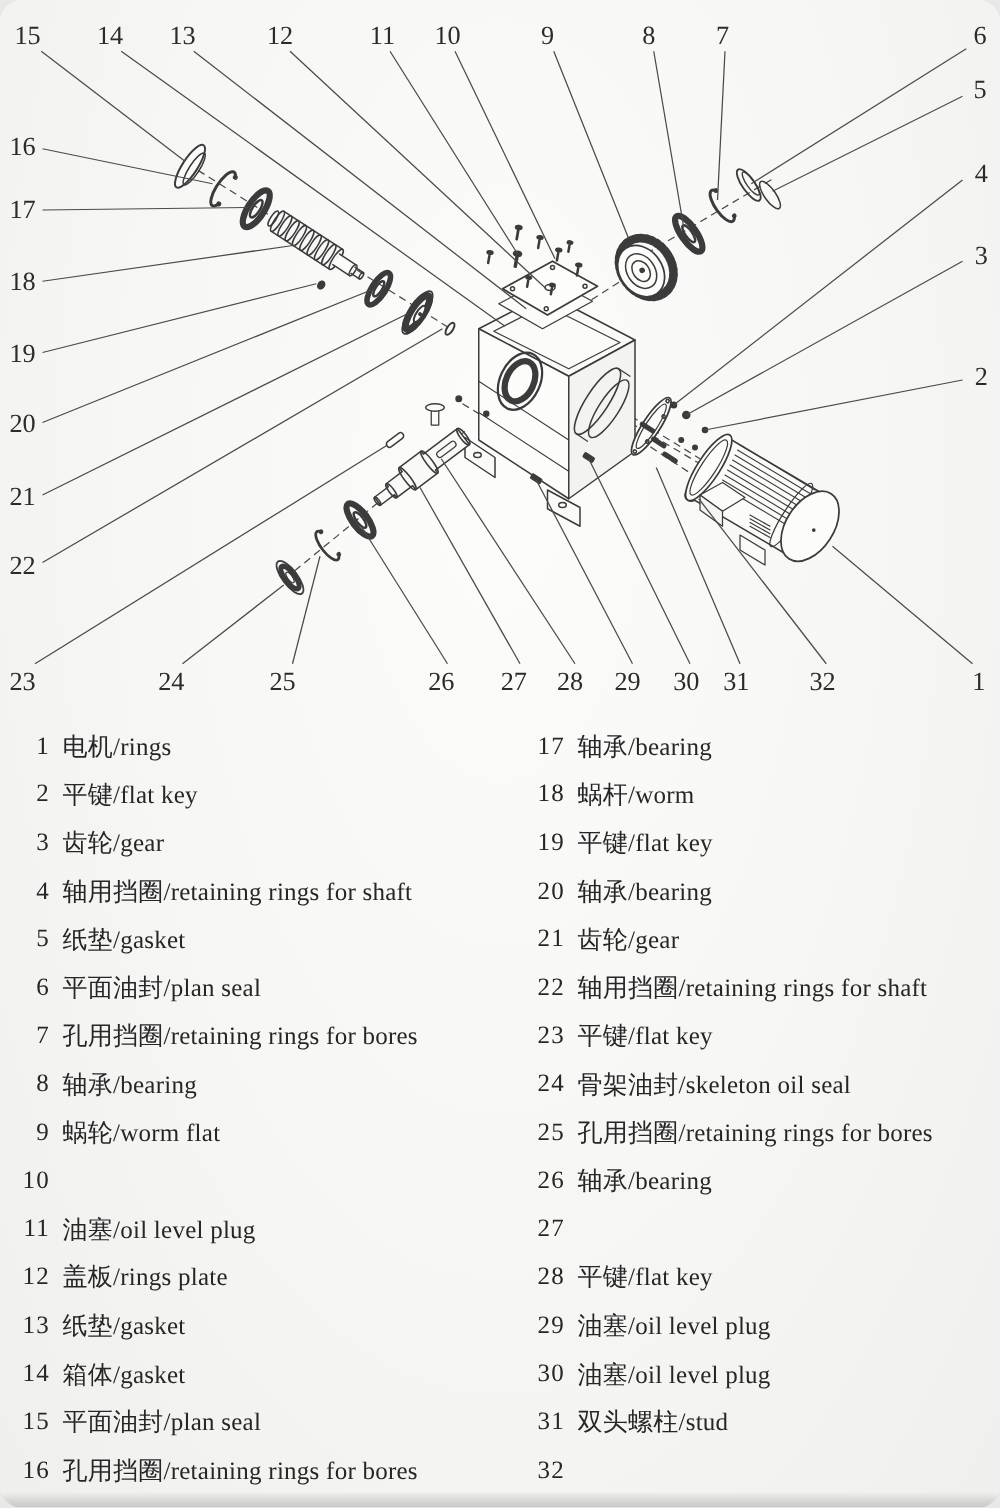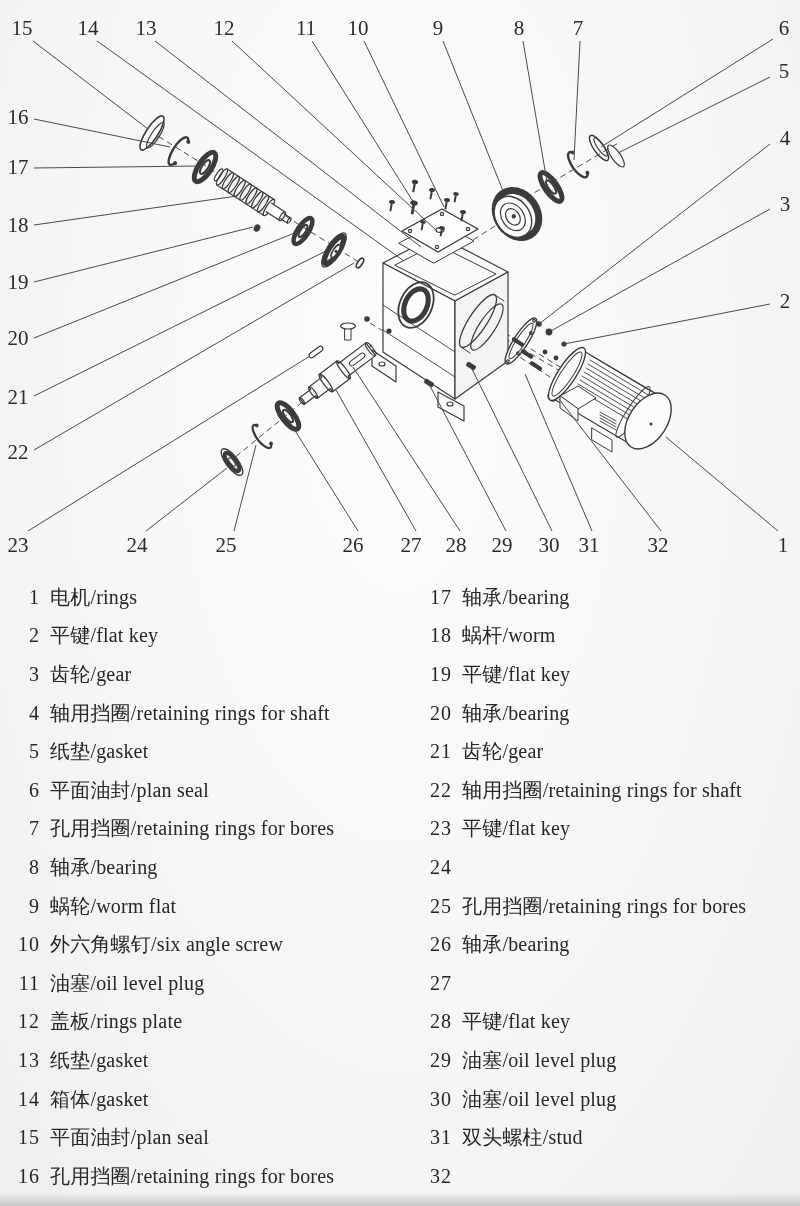--- a/index.html
+++ b/index.html
@@ -1,19 +1,19 @@
 <!DOCTYPE html>
 <html><head>
 <meta charset="utf-8">
 <style>
   html,body{margin:0;padding:0;background:#e8e8e7;}
   .stage{
     position:relative;width:800px;height:1206px;overflow:hidden;
     background:radial-gradient(ellipse at 50% 32%, #fcfcfb 0%, #f6f6f5 55%, #efefee 100%);
-    font-family:"Liberation Serif","DejaVu Serif",serif;color:#262626;
+    font-family:"Liberation Serif","DejaVu Serif",serif;color:#262626;border-radius:17px;
   }
   svg#diagram{position:absolute;left:0;top:0;}
   #callout-layer line{stroke:#4a4a4a;stroke-width:1;}
   #callout-layer text{font-family:"Liberation Serif","DejaVu Serif",serif;font-size:21px;fill:#2b2b2b;text-anchor:middle;}
   .plist{position:absolute;left:0;top:578px;width:800px;display:flex;font-size:20px;}
   .pcol{width:408px;box-sizing:border-box;padding-left:10px;}
   .pcol-r{width:392px;padding-left:14px;}
   .prow{height:38.6px;display:flex;align-items:center;white-space:nowrap;}
   .pnum{display:inline-block;min-width:30px;text-align:right;margin-right:10px;letter-spacing:1px;}
   .plabel{letter-spacing:0.2px;}
@@ -422,21 +422,20 @@
         <span class="plabel">轴承/bearing</span>
       </div>
 
       <div class="prow">
         <span class="pnum">9</span>
         <span class="plabel">蜗轮/worm flat</span>
       </div>
 
       <div class="prow">
         <span class="pnum">10</span>
-        <span class="plabel">外六角螺钉/six angle screw</span>
       </div>
 
       <div class="prow">
         <span class="pnum">11</span>
         <span class="plabel">油塞/oil level plug</span>
       </div>
 
       <div class="prow">
         <span class="pnum">12</span>
         <span class="plabel">盖板/rings plate</span>
@@ -494,20 +493,21 @@
         <span class="plabel">轴用挡圈/retaining rings for shaft</span>
       </div>
 
       <div class="prow">
         <span class="pnum">23</span>
         <span class="plabel">平键/flat key</span>
       </div>
 
       <div class="prow">
         <span class="pnum">24</span>
+        <span class="plabel">骨架油封/skeleton oil seal</span>
       </div>
 
       <div class="prow">
         <span class="pnum">25</span>
         <span class="plabel">孔用挡圈/retaining rings for bores</span>
       </div>
 
       <div class="prow">
         <span class="pnum">26</span>
         <span class="plabel">轴承/bearing</span>

